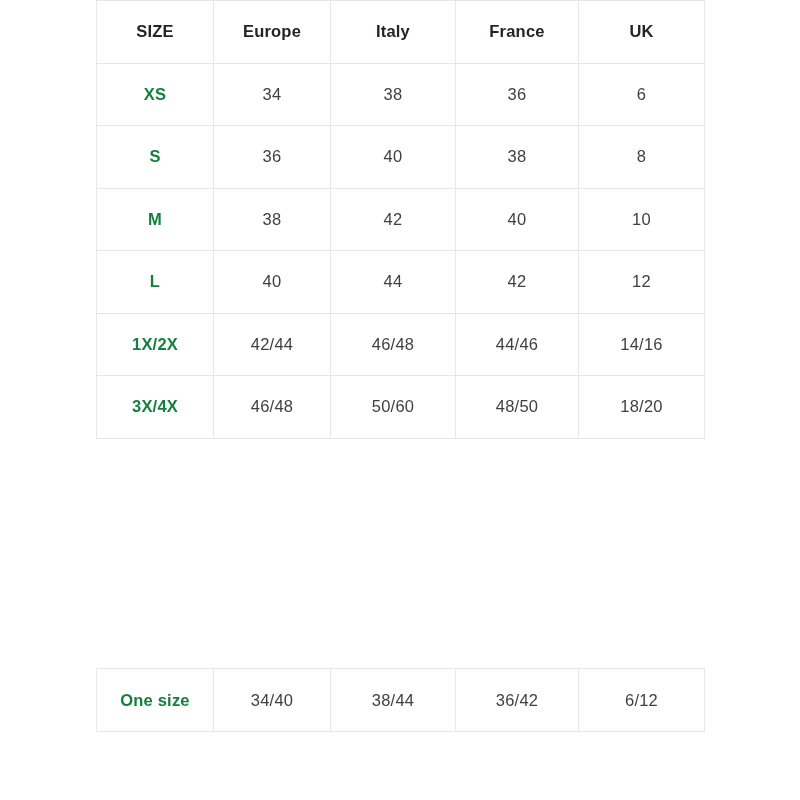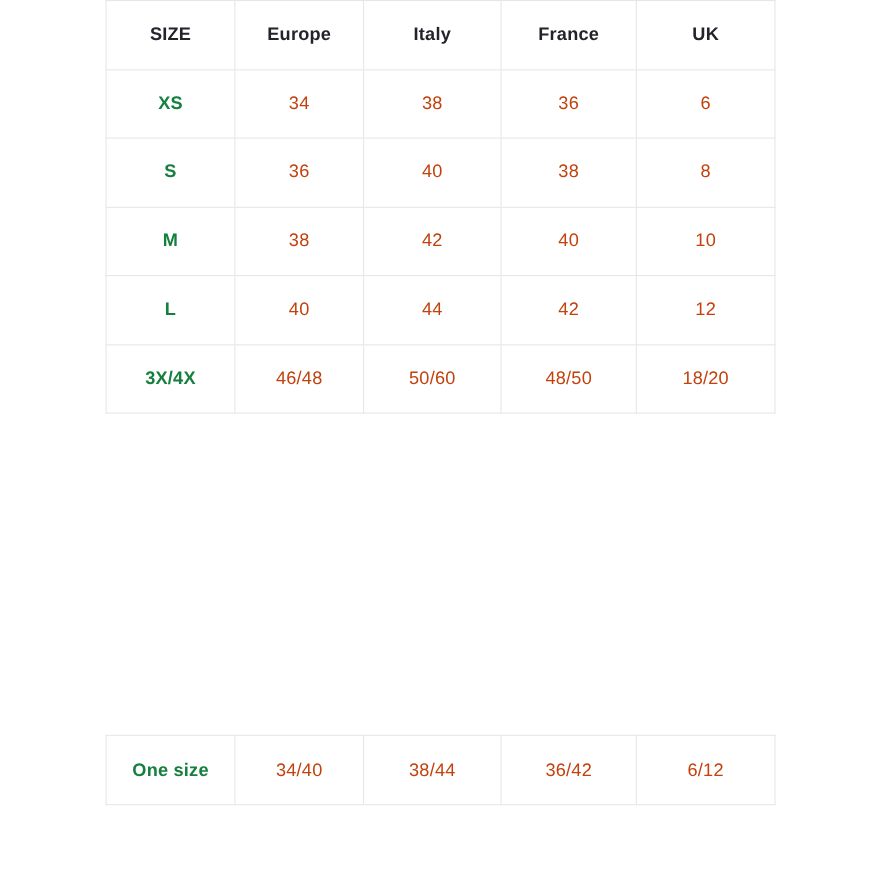--- a/index.html
+++ b/index.html
@@ -40,21 +40,21 @@
   table.size-table col.c4 { width: 126px; }
 
   table.size-table td,
   table.size-table th {
     border: 1px solid #e7e7ea;
     text-align: center;
     vertical-align: middle;
     padding: 0;
     font-size: 16.5px;
     font-weight: 400;
-    color: #c2410c;
+    color: #404040;
     letter-spacing: 0.2px;
   }
   table.size-table tr { height: 62.5px; }
   table.size-table th {
     font-weight: 700;
     color: #23232b;
     font-size: 16.5px;
   }
   table.size-table td.rowhead {
     font-weight: 700;
@@ -113,20 +113,27 @@
           <td>10</td>
         </tr>
         <tr>
           <td class="rowhead">L</td>
           <td>40</td>
           <td>44</td>
           <td>42</td>
           <td>12</td>
         </tr>
         <tr>
+          <td class="rowhead">1X/2X</td>
+          <td>42/44</td>
+          <td>46/48</td>
+          <td>44/46</td>
+          <td>14/16</td>
+        </tr>
+        <tr>
           <td class="rowhead">3X/4X</td>
           <td>46/48</td>
           <td>50/60</td>
           <td>48/50</td>
           <td>18/20</td>
         </tr>
       </tbody>
     </table>
   </div>
 

